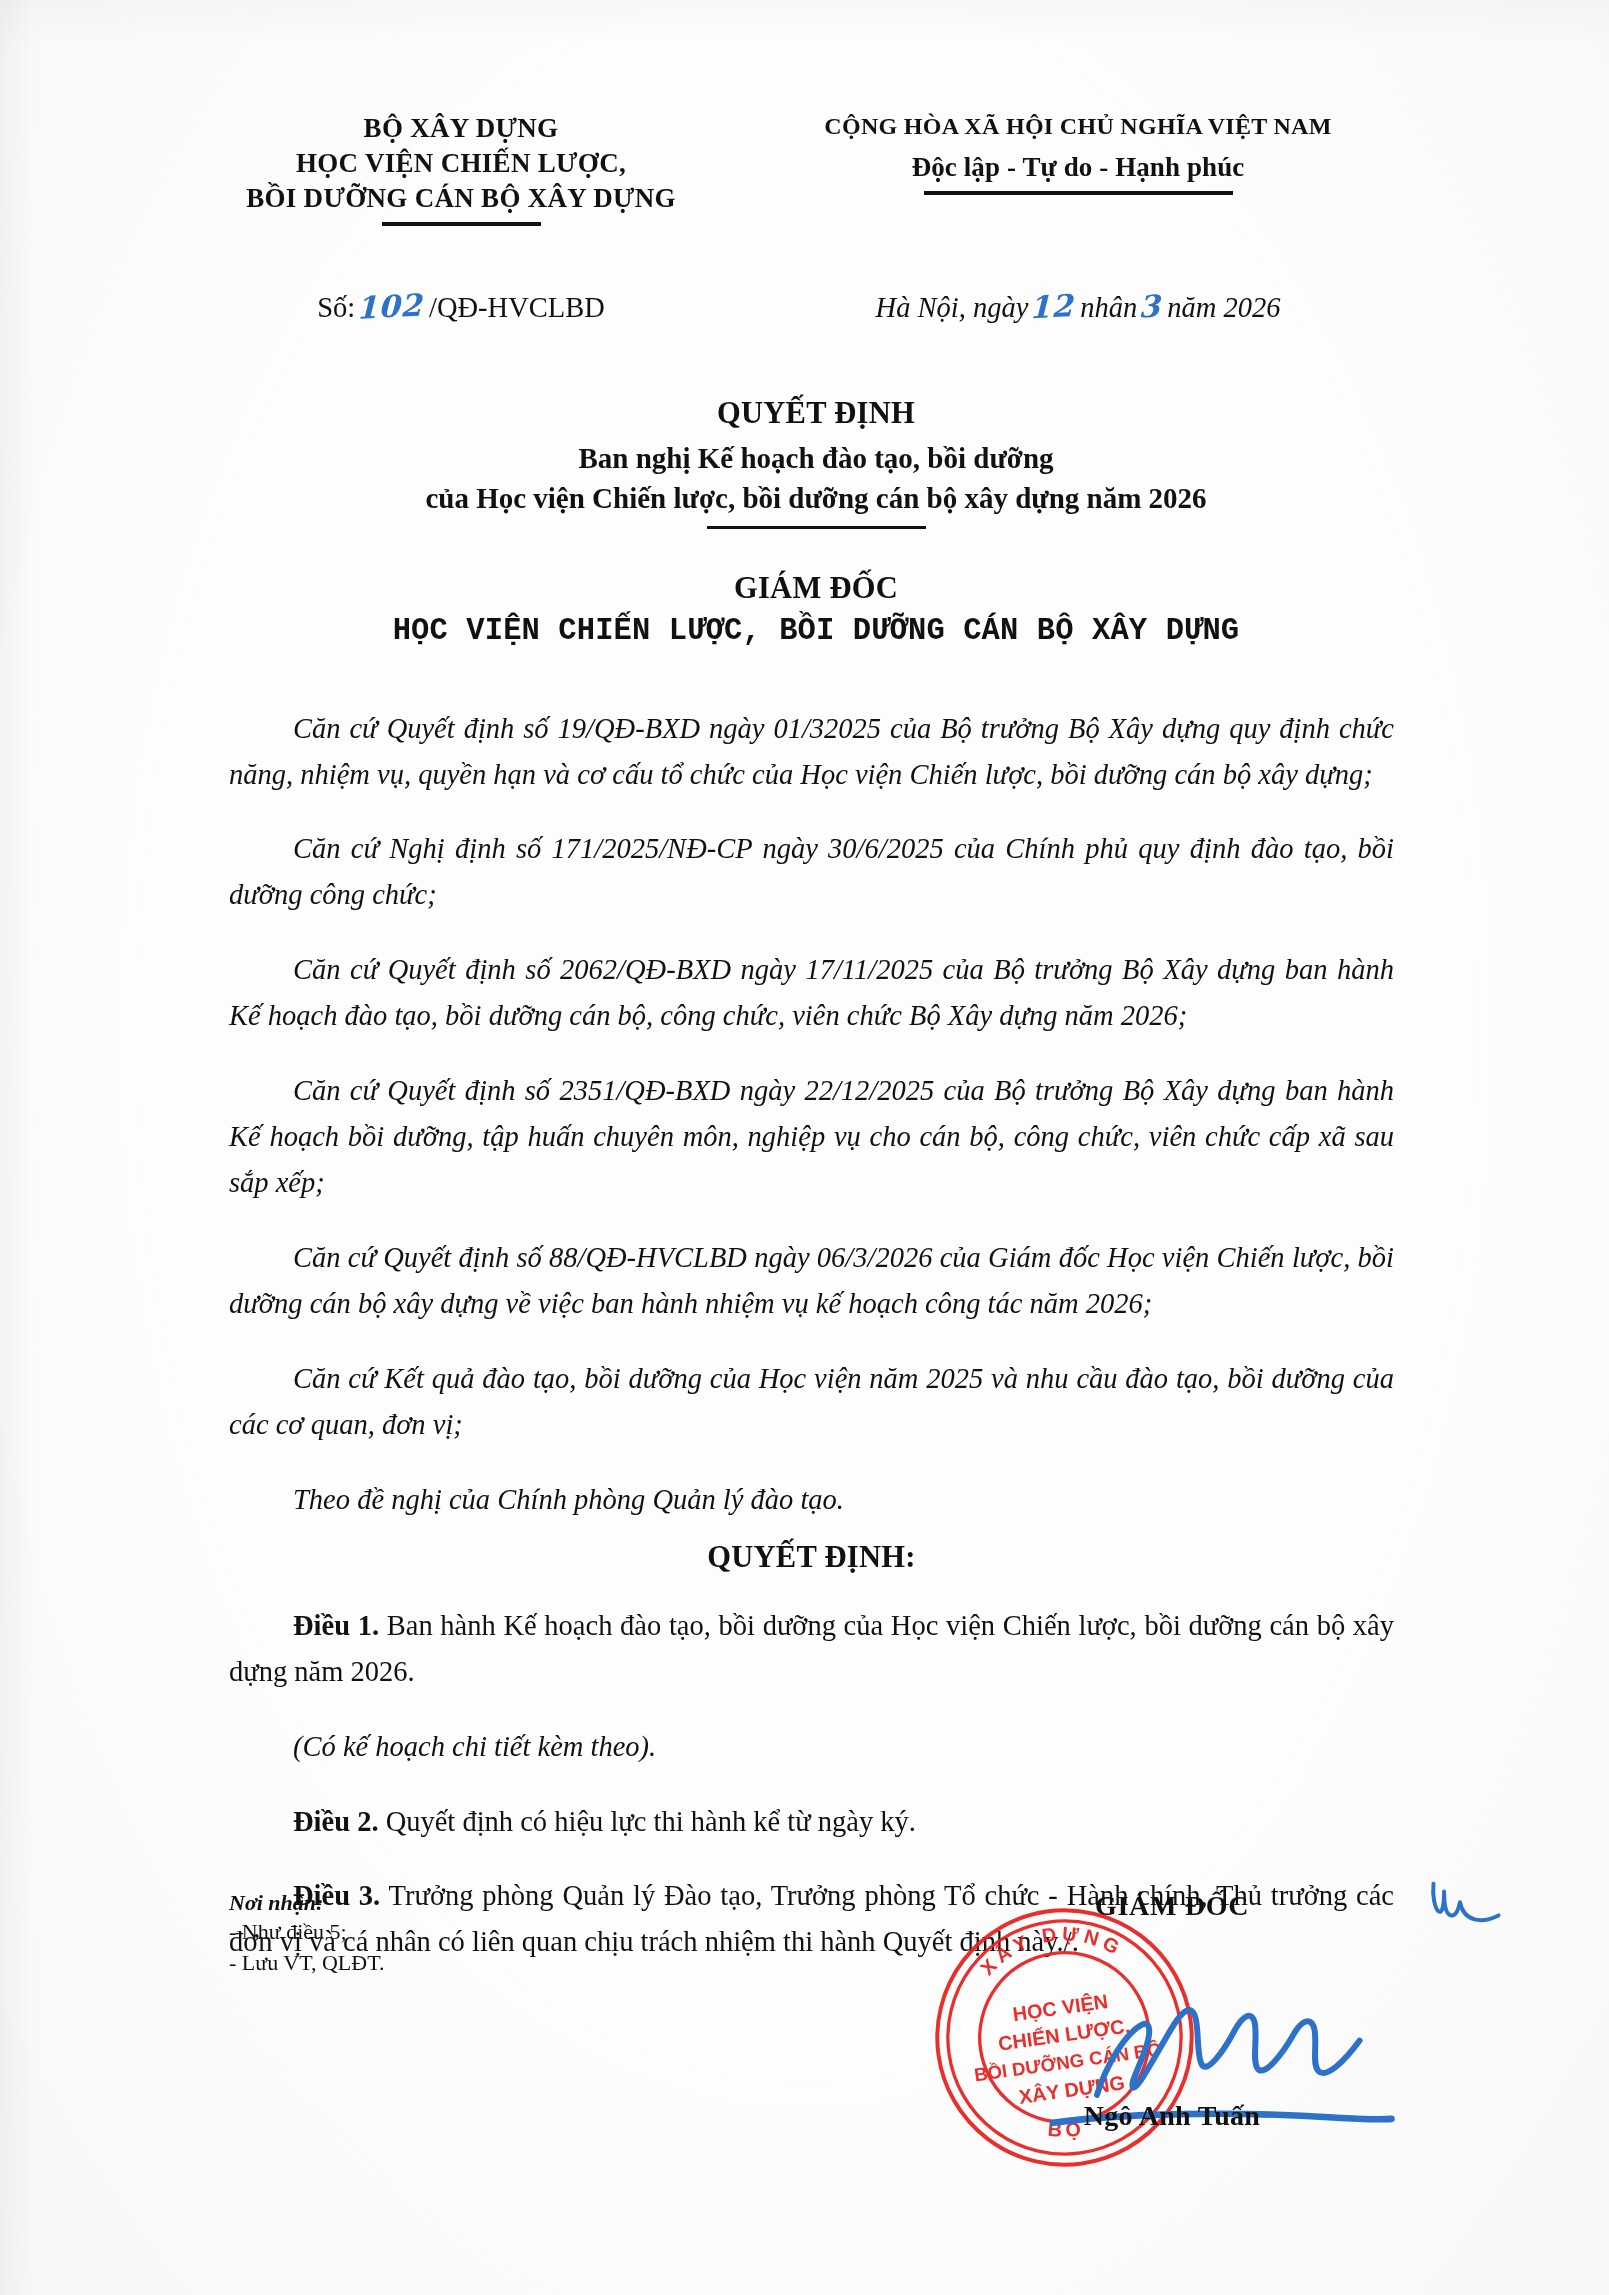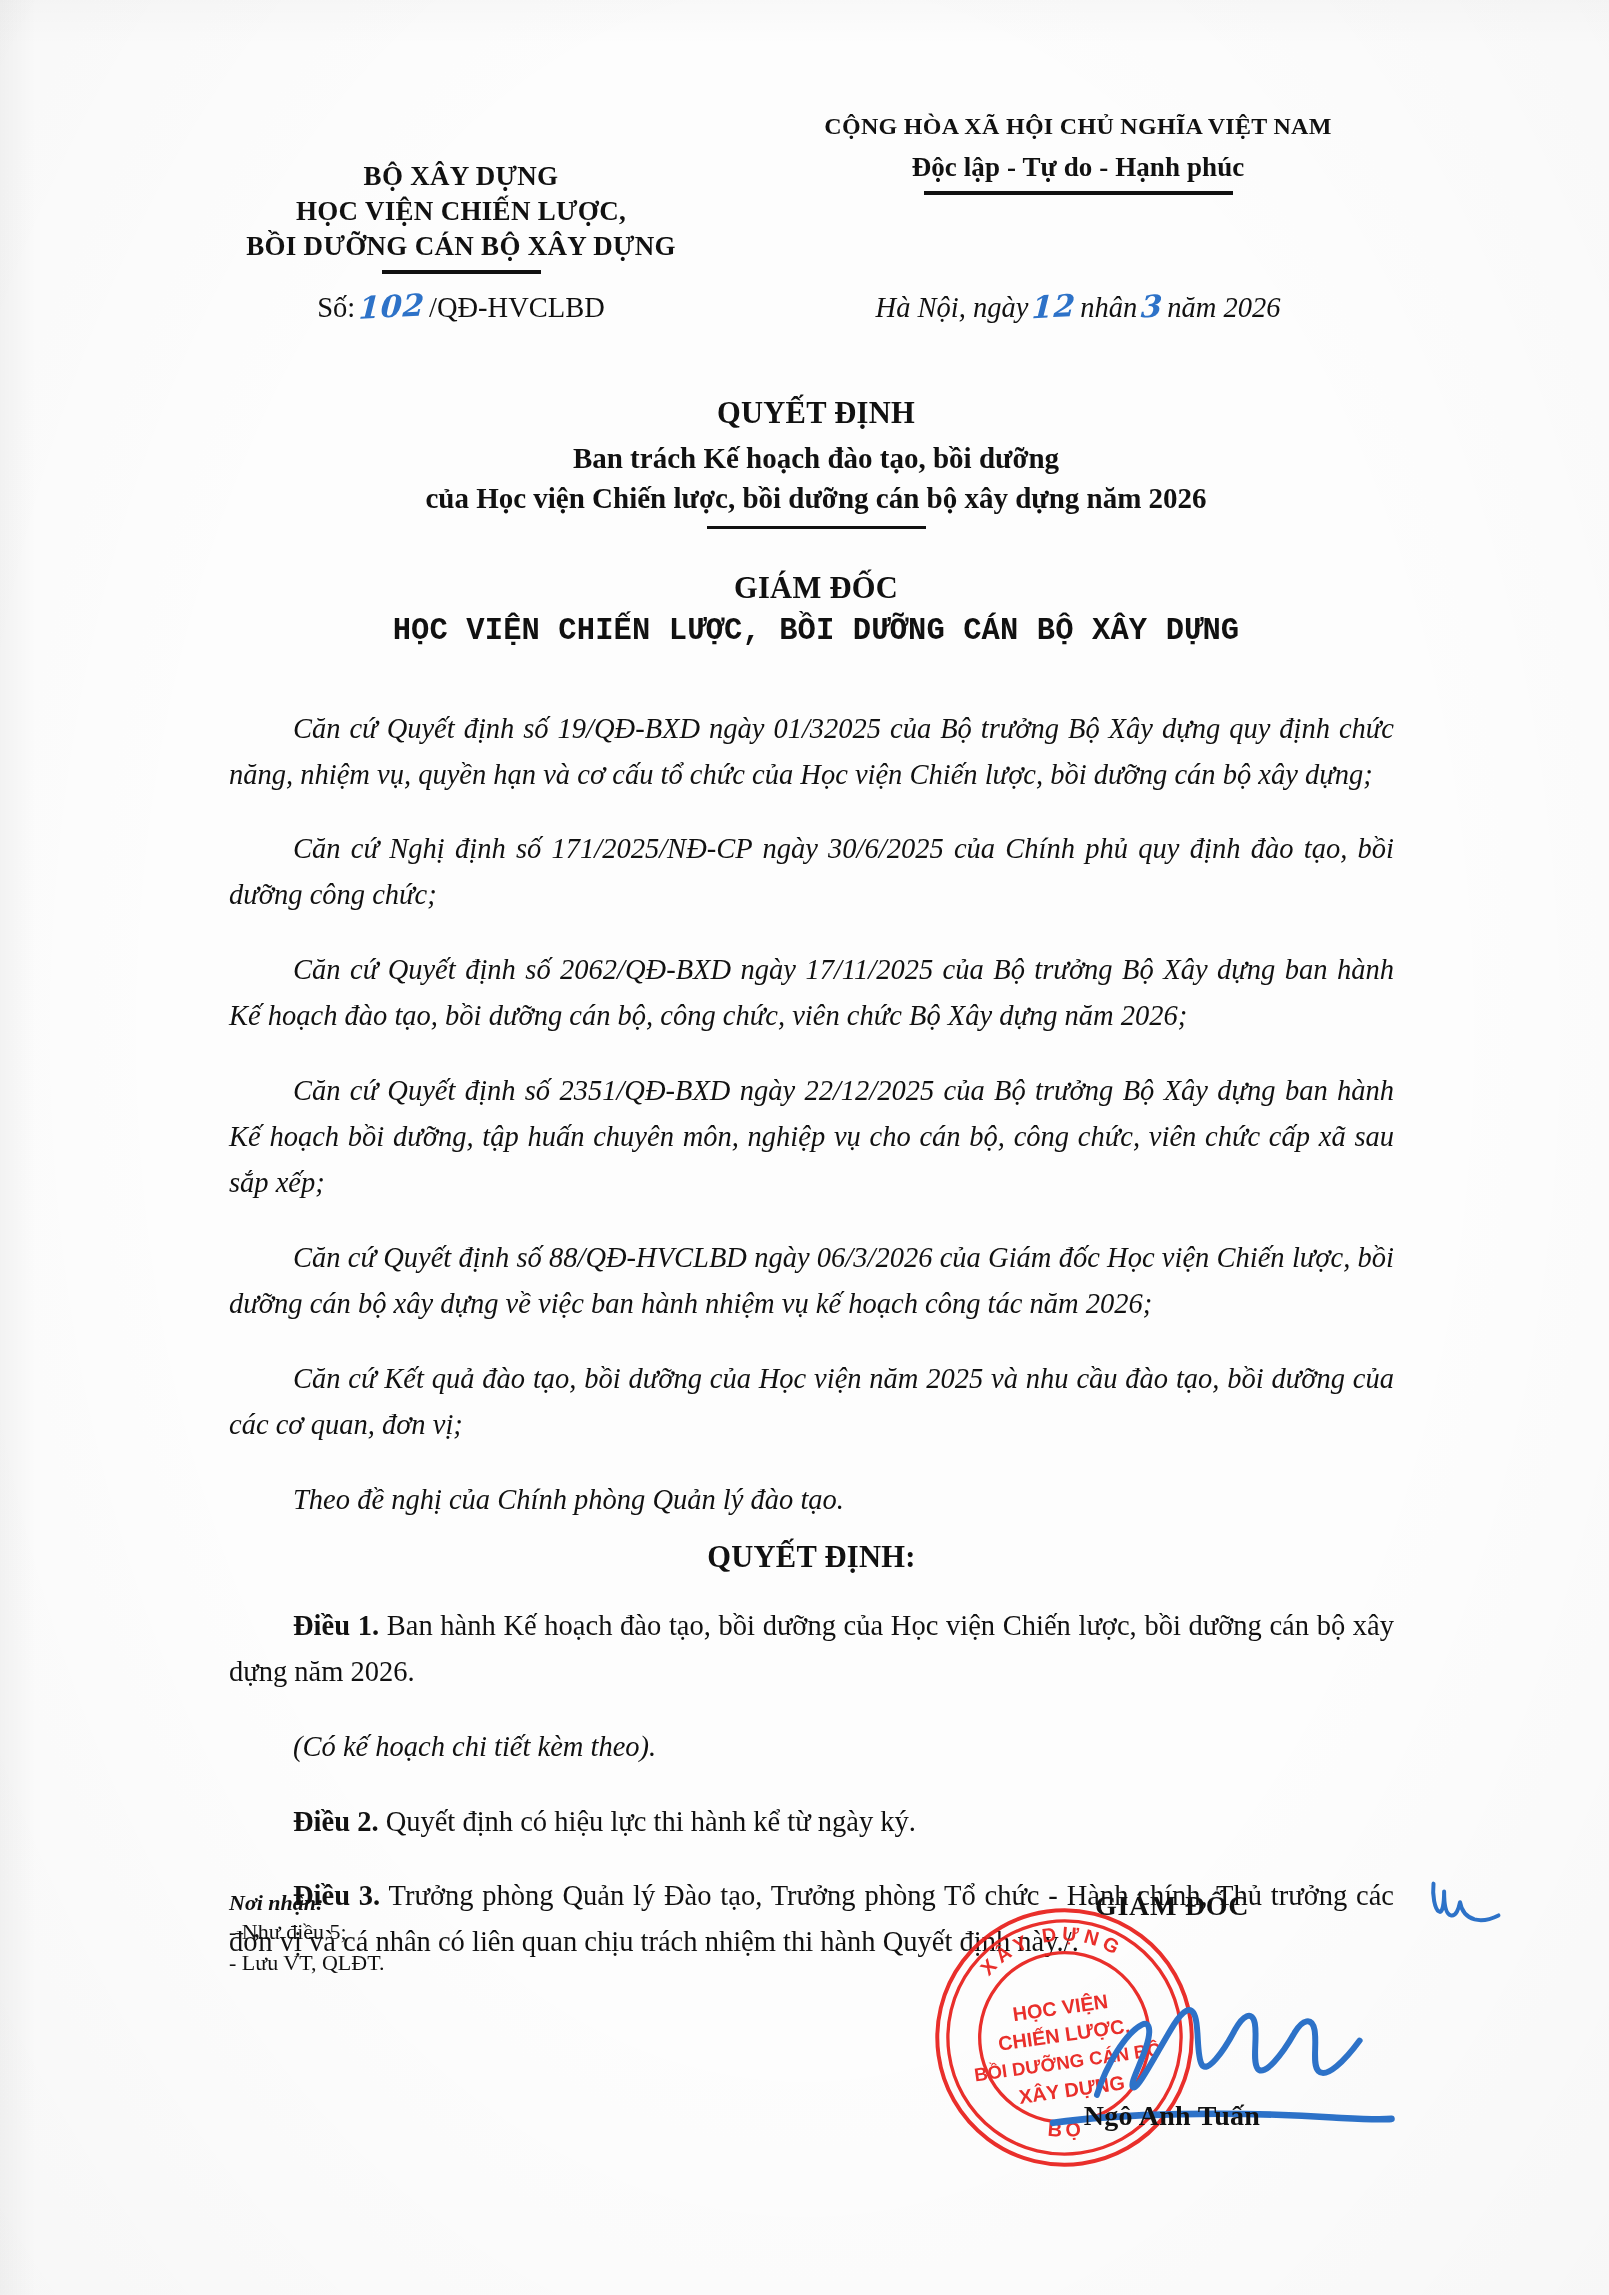--- a/index.html
+++ b/index.html
@@ -34,21 +34,21 @@
   
   #header {
     position: absolute;
     top: 111px;
     left: 199px;
     width: 1234px;
     display: flex;
     align-items: flex-start;
   }
   .hdr-col { position: relative; }
-  .hdr-left  { width: 524px; text-align: center; margin-top: 48px; }
+  .hdr-left  { width: 524px; text-align: center; }
   .hdr-right { width: 710px; text-align: center; }
 
   .hdr-line {
     font-weight: bold;
     letter-spacing: 0.3px;
     line-height: 1.30;
     white-space: nowrap;
   }
   .hdr-left .l1 { font-size: 27px; }
   .hdr-left .l2 { font-size: 27px; }
@@ -276,21 +276,21 @@
     <div class="left">
       <span class="docnum"><span>Số:</span><span class="ink ink-sm">102</span><span>/QĐ-HVCLBD</span></span>
     </div>
     <div class="right">
       <span class="dateline"><span>Hà Nội, ngày</span><span class="ink ink-sm">12</span><span>nhân</span><span class="ink ink-sm">3</span><span>năm 2026</span></span>
     </div>
   </div>
 
   <div id="title-block">
     <div class="t-main">QUYẾT ĐỊNH</div>
-    <div class="t-sub">Ban trách Kế hoạch đào tạo, bồi dưỡng</div>
+    <div class="t-sub">Ban nghị Kế hoạch đào tạo, bồi dưỡng</div>
     <div class="t-sub" style="margin-top:0">của Học viện Chiến lược, bồi dưỡng cán bộ xây dựng năm 2026</div>
     <div class="t-rule"></div>
   </div>
 
   <div id="signer-block">
     <div class="s1">GIÁM ĐỐC</div>
     <div class="s2">HỌC VIỆN CHIẾN LƯỢC, BỒI DƯỠNG CÁN BỘ XÂY DỰNG</div>
   </div>
 
   <div id="body">

